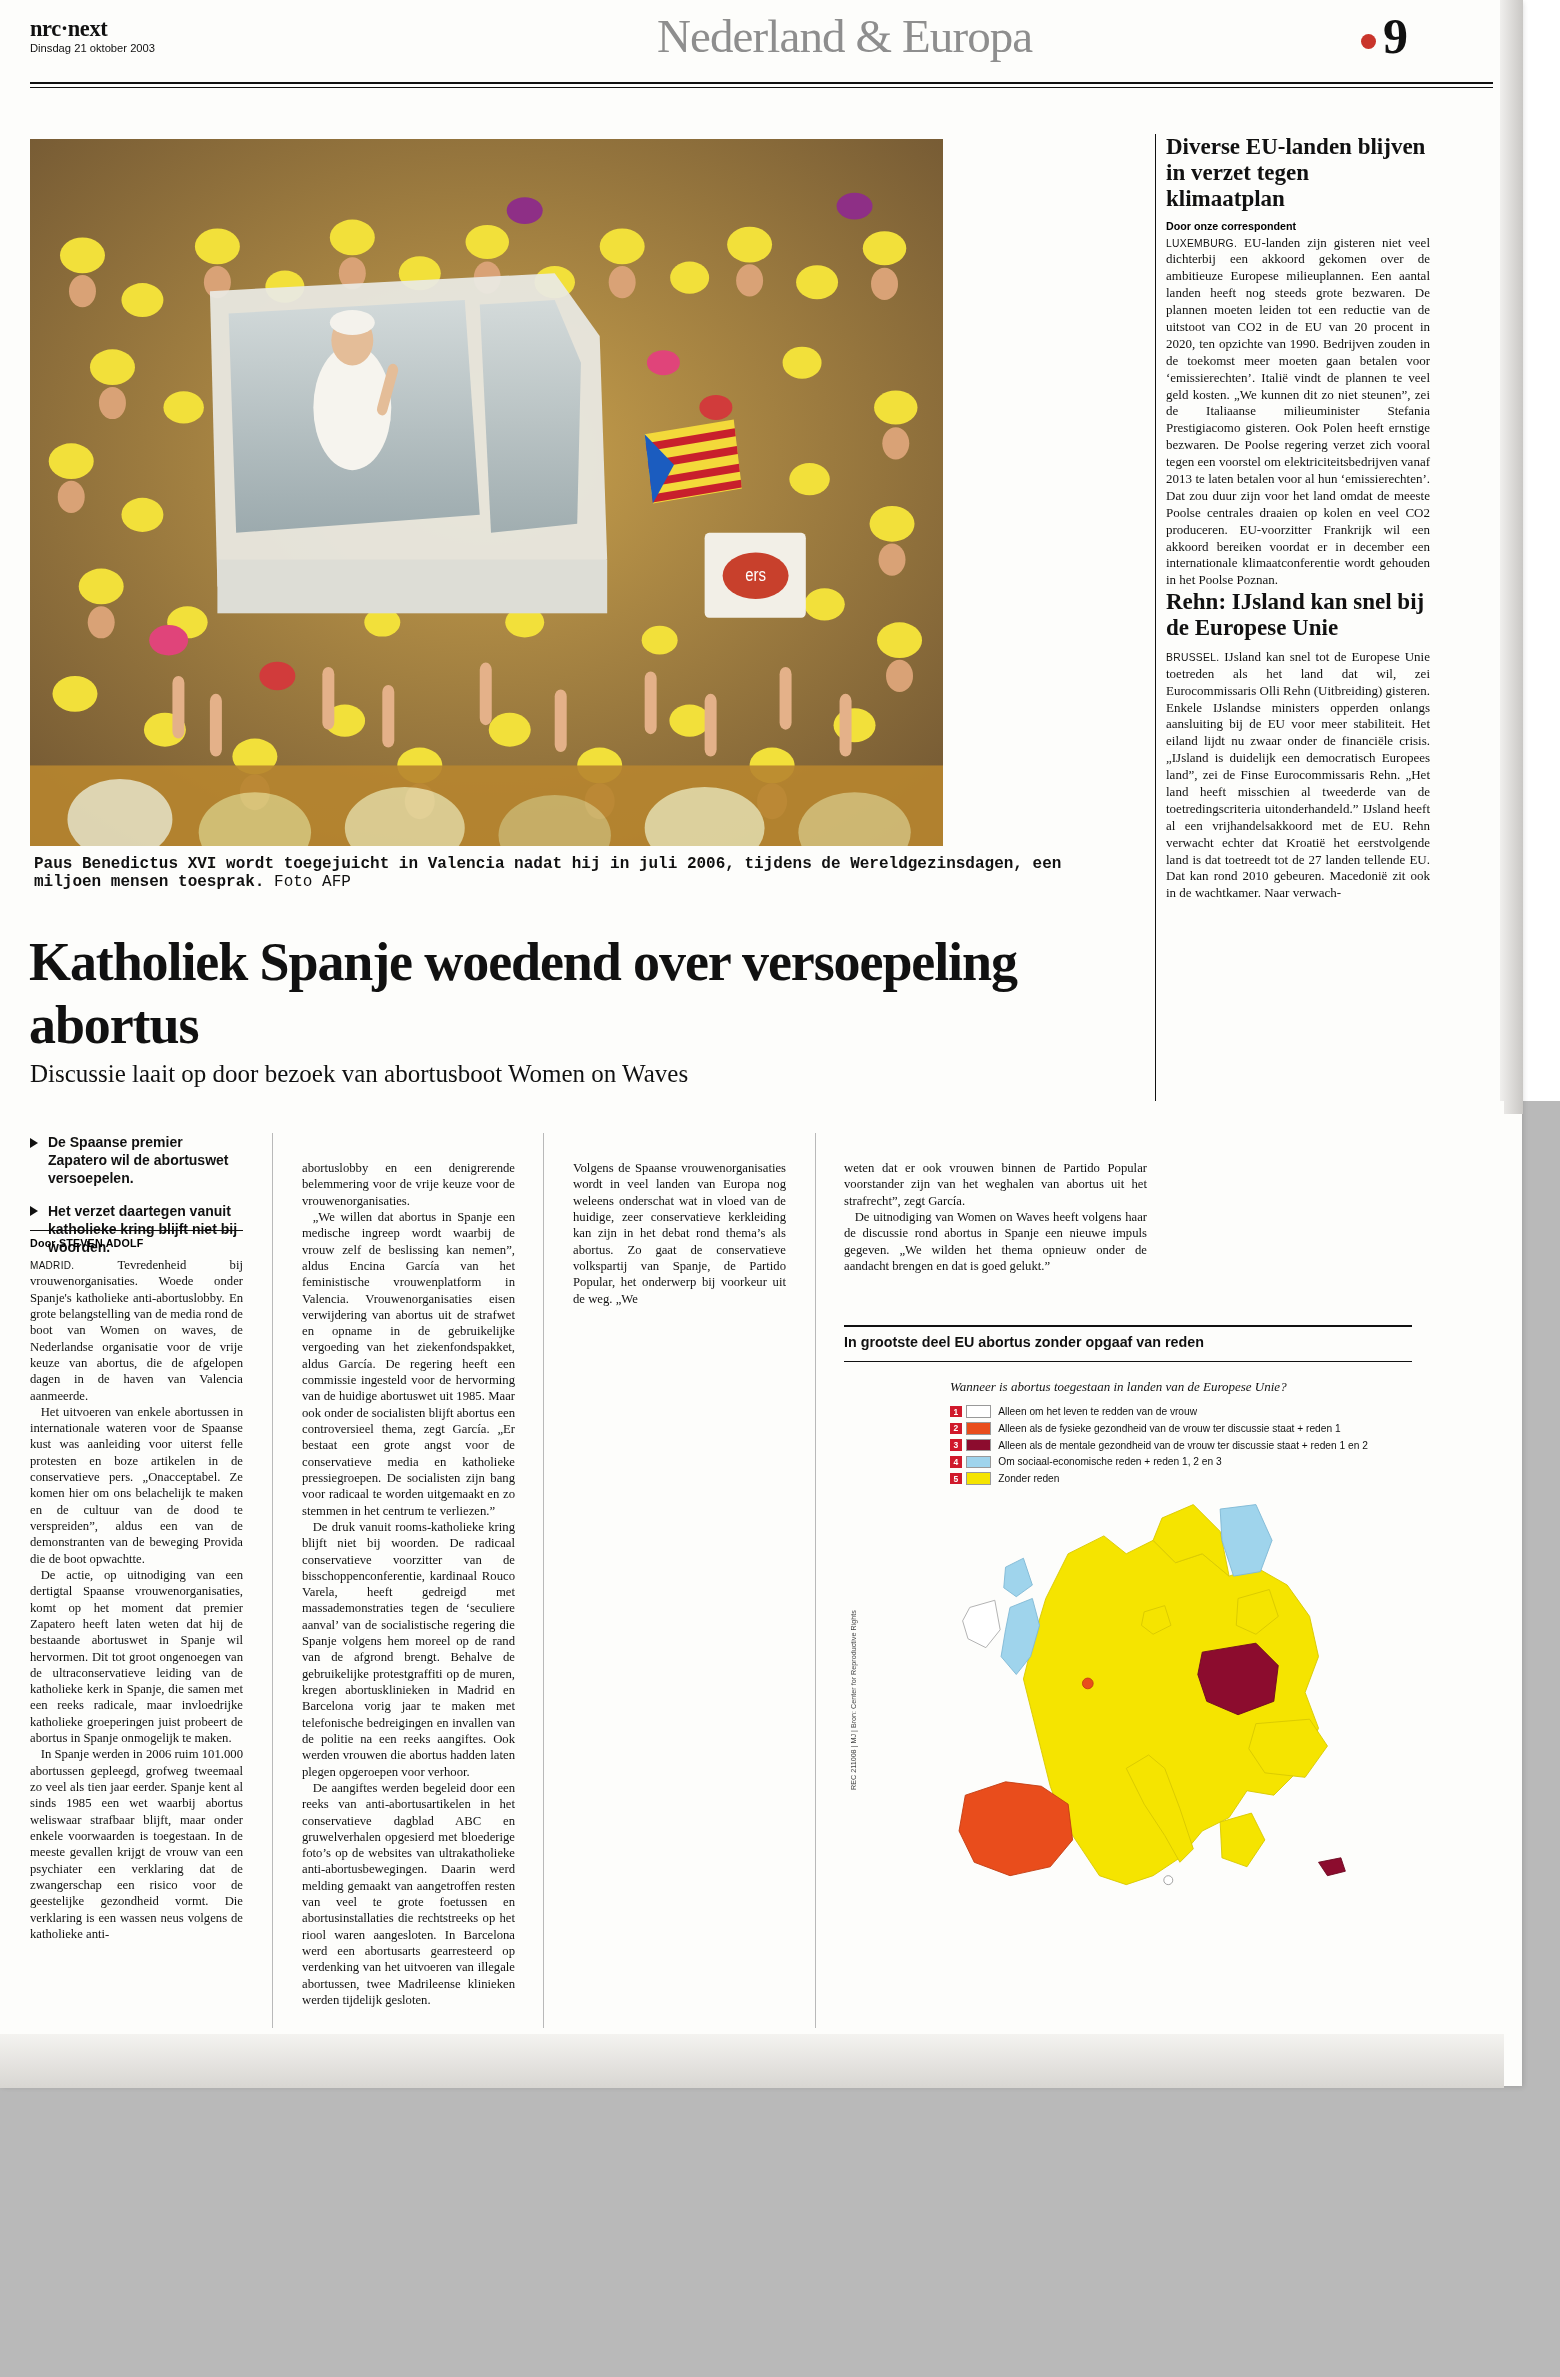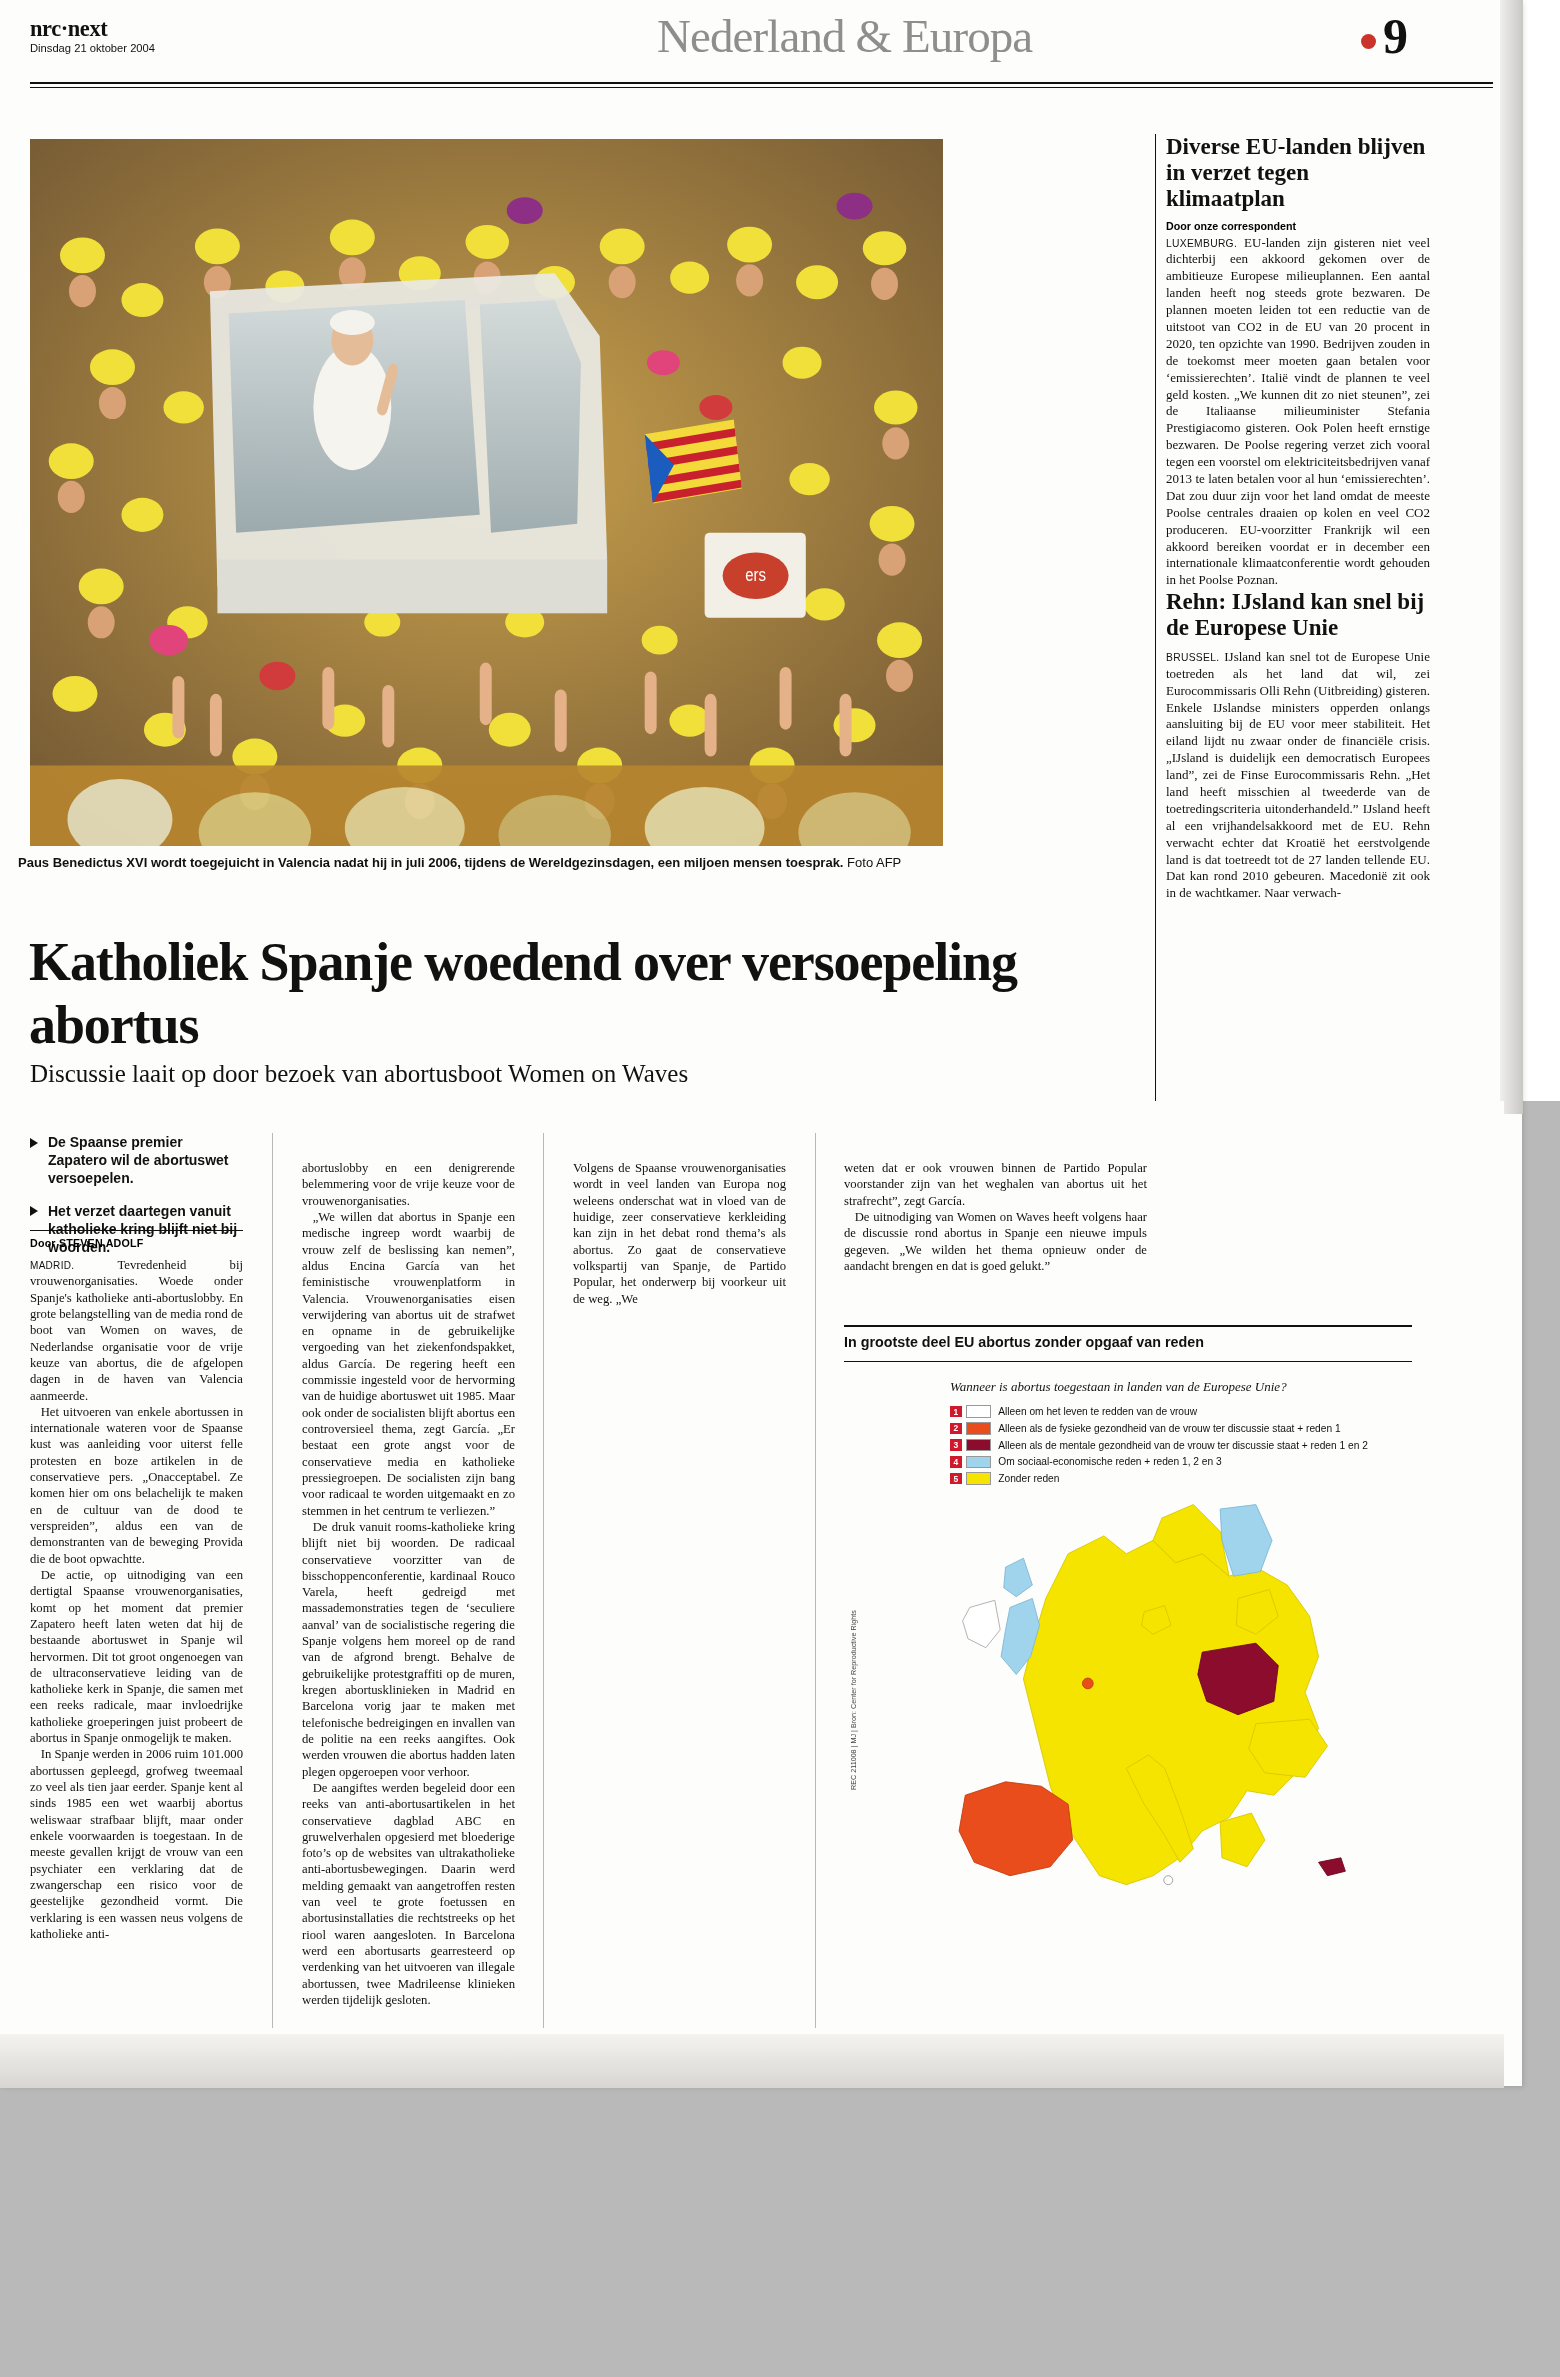--- a/index.html
+++ b/index.html
@@ -118,24 +118,24 @@
   .photo-wrap {
     position: absolute;
     left: 30px; top: 139px;
     width: 913px; height: 707px;
     overflow: hidden;
     background: #4a3a28;
   }
   .photo-canvas { position:absolute; left:0; top:0; width:100%; height:100%; }
   .caption {
     position: absolute;
-    left: 18px; top: 855px;
+    left: 34px; top: 855px;
     width: 1092px;
-    font-family: Liberation Sans, sans-serif;
-    font-size: 13px;
+    font-family: Liberation Mono, monospace;
+    font-size: 16px;
     font-weight: bold;
     color: #111;
   }
   .caption .credit { font-weight: normal; }
 
   
   .headline {
     position: absolute;
     left: 29px; top: 895px;
     width: 1101px;
@@ -343,21 +343,21 @@
 
 <div class="page">
   <div class="grey-field-left"></div>
   <div class="paper"></div>
   <div class="paper-shadow-right"></div>
   <div class="white-body"></div>
   <div class="paper-edge-bottom"></div>
 
   <div class="masthead">
     <div class="nrc-logo">nrc·next</div>
-    <div class="nrc-date">Dinsdag 21 oktober 2004</div>
+    <div class="nrc-date">Dinsdag 21 oktober 2003</div>
     <div class="section-title">Nederland &amp; Europa</div>
     <div class="section-dot"></div>
     <div class="page-number">9</div>
   </div>
   <div class="rule-top"></div>
   <div class="rule-top2"></div>
 
   <div class="photo-wrap">
     <svg class="photo-canvas" viewBox="0 0 1218 790" preserveAspectRatio="none">
       <defs>

